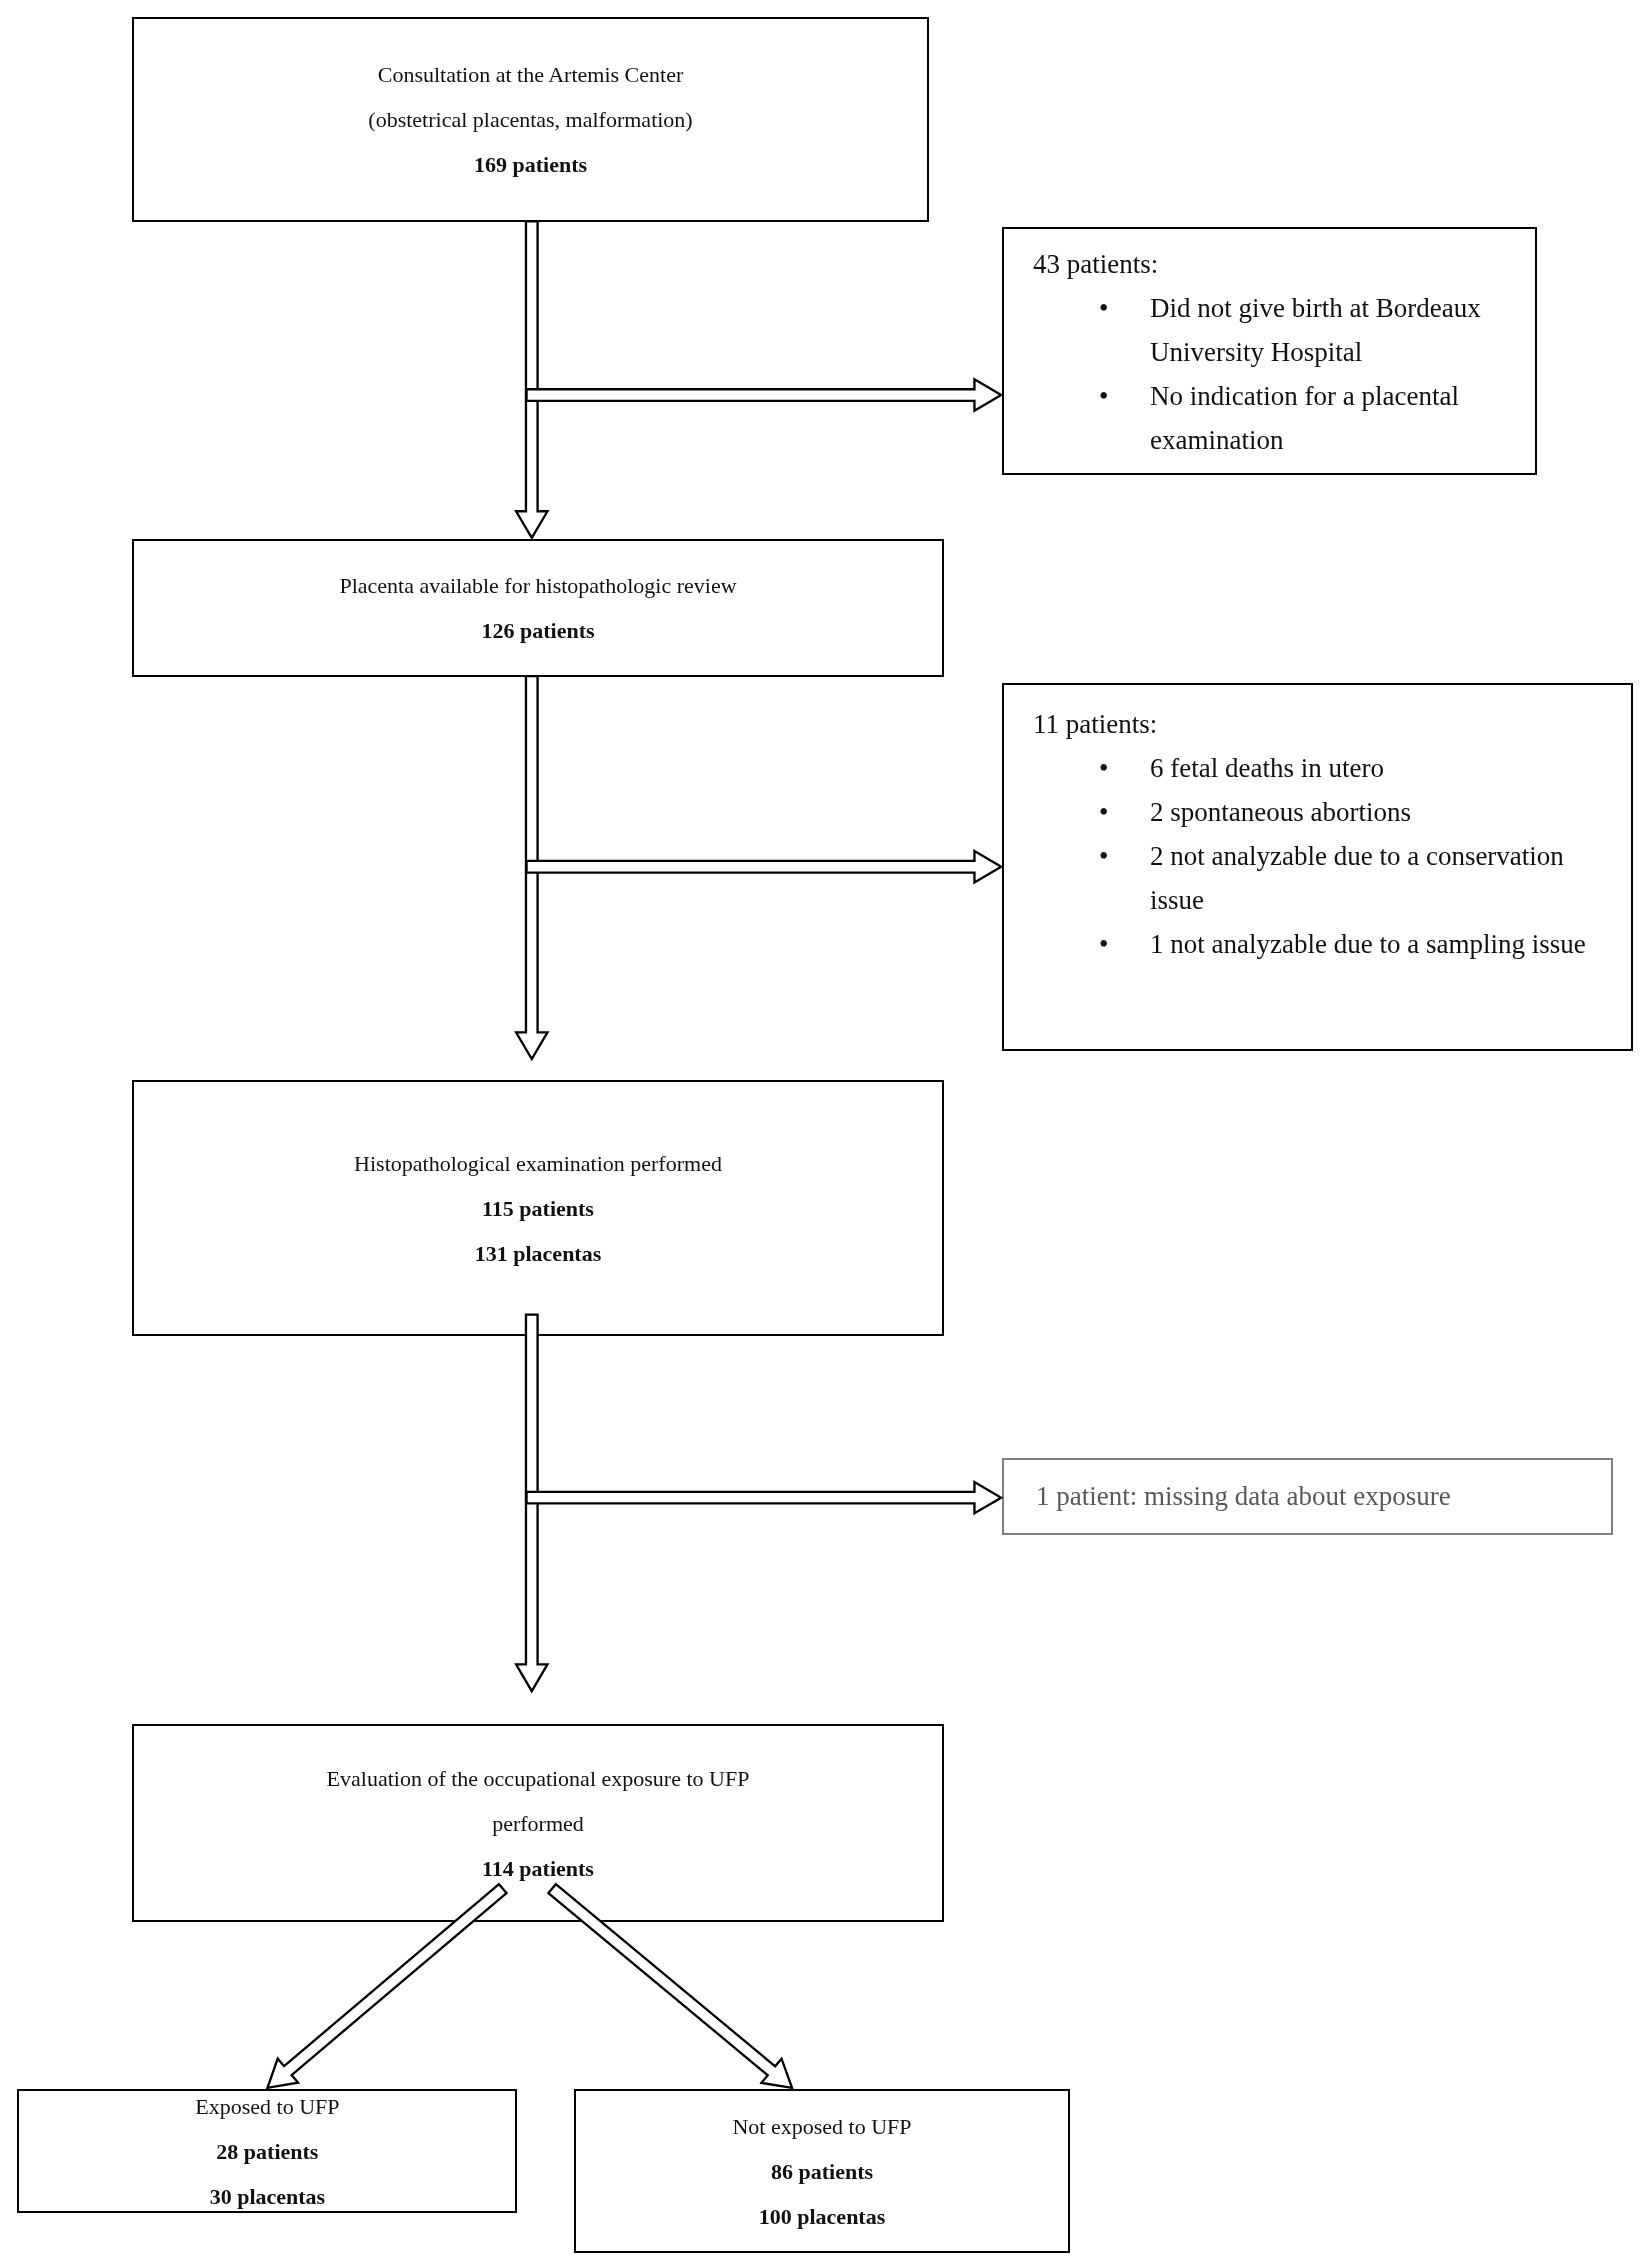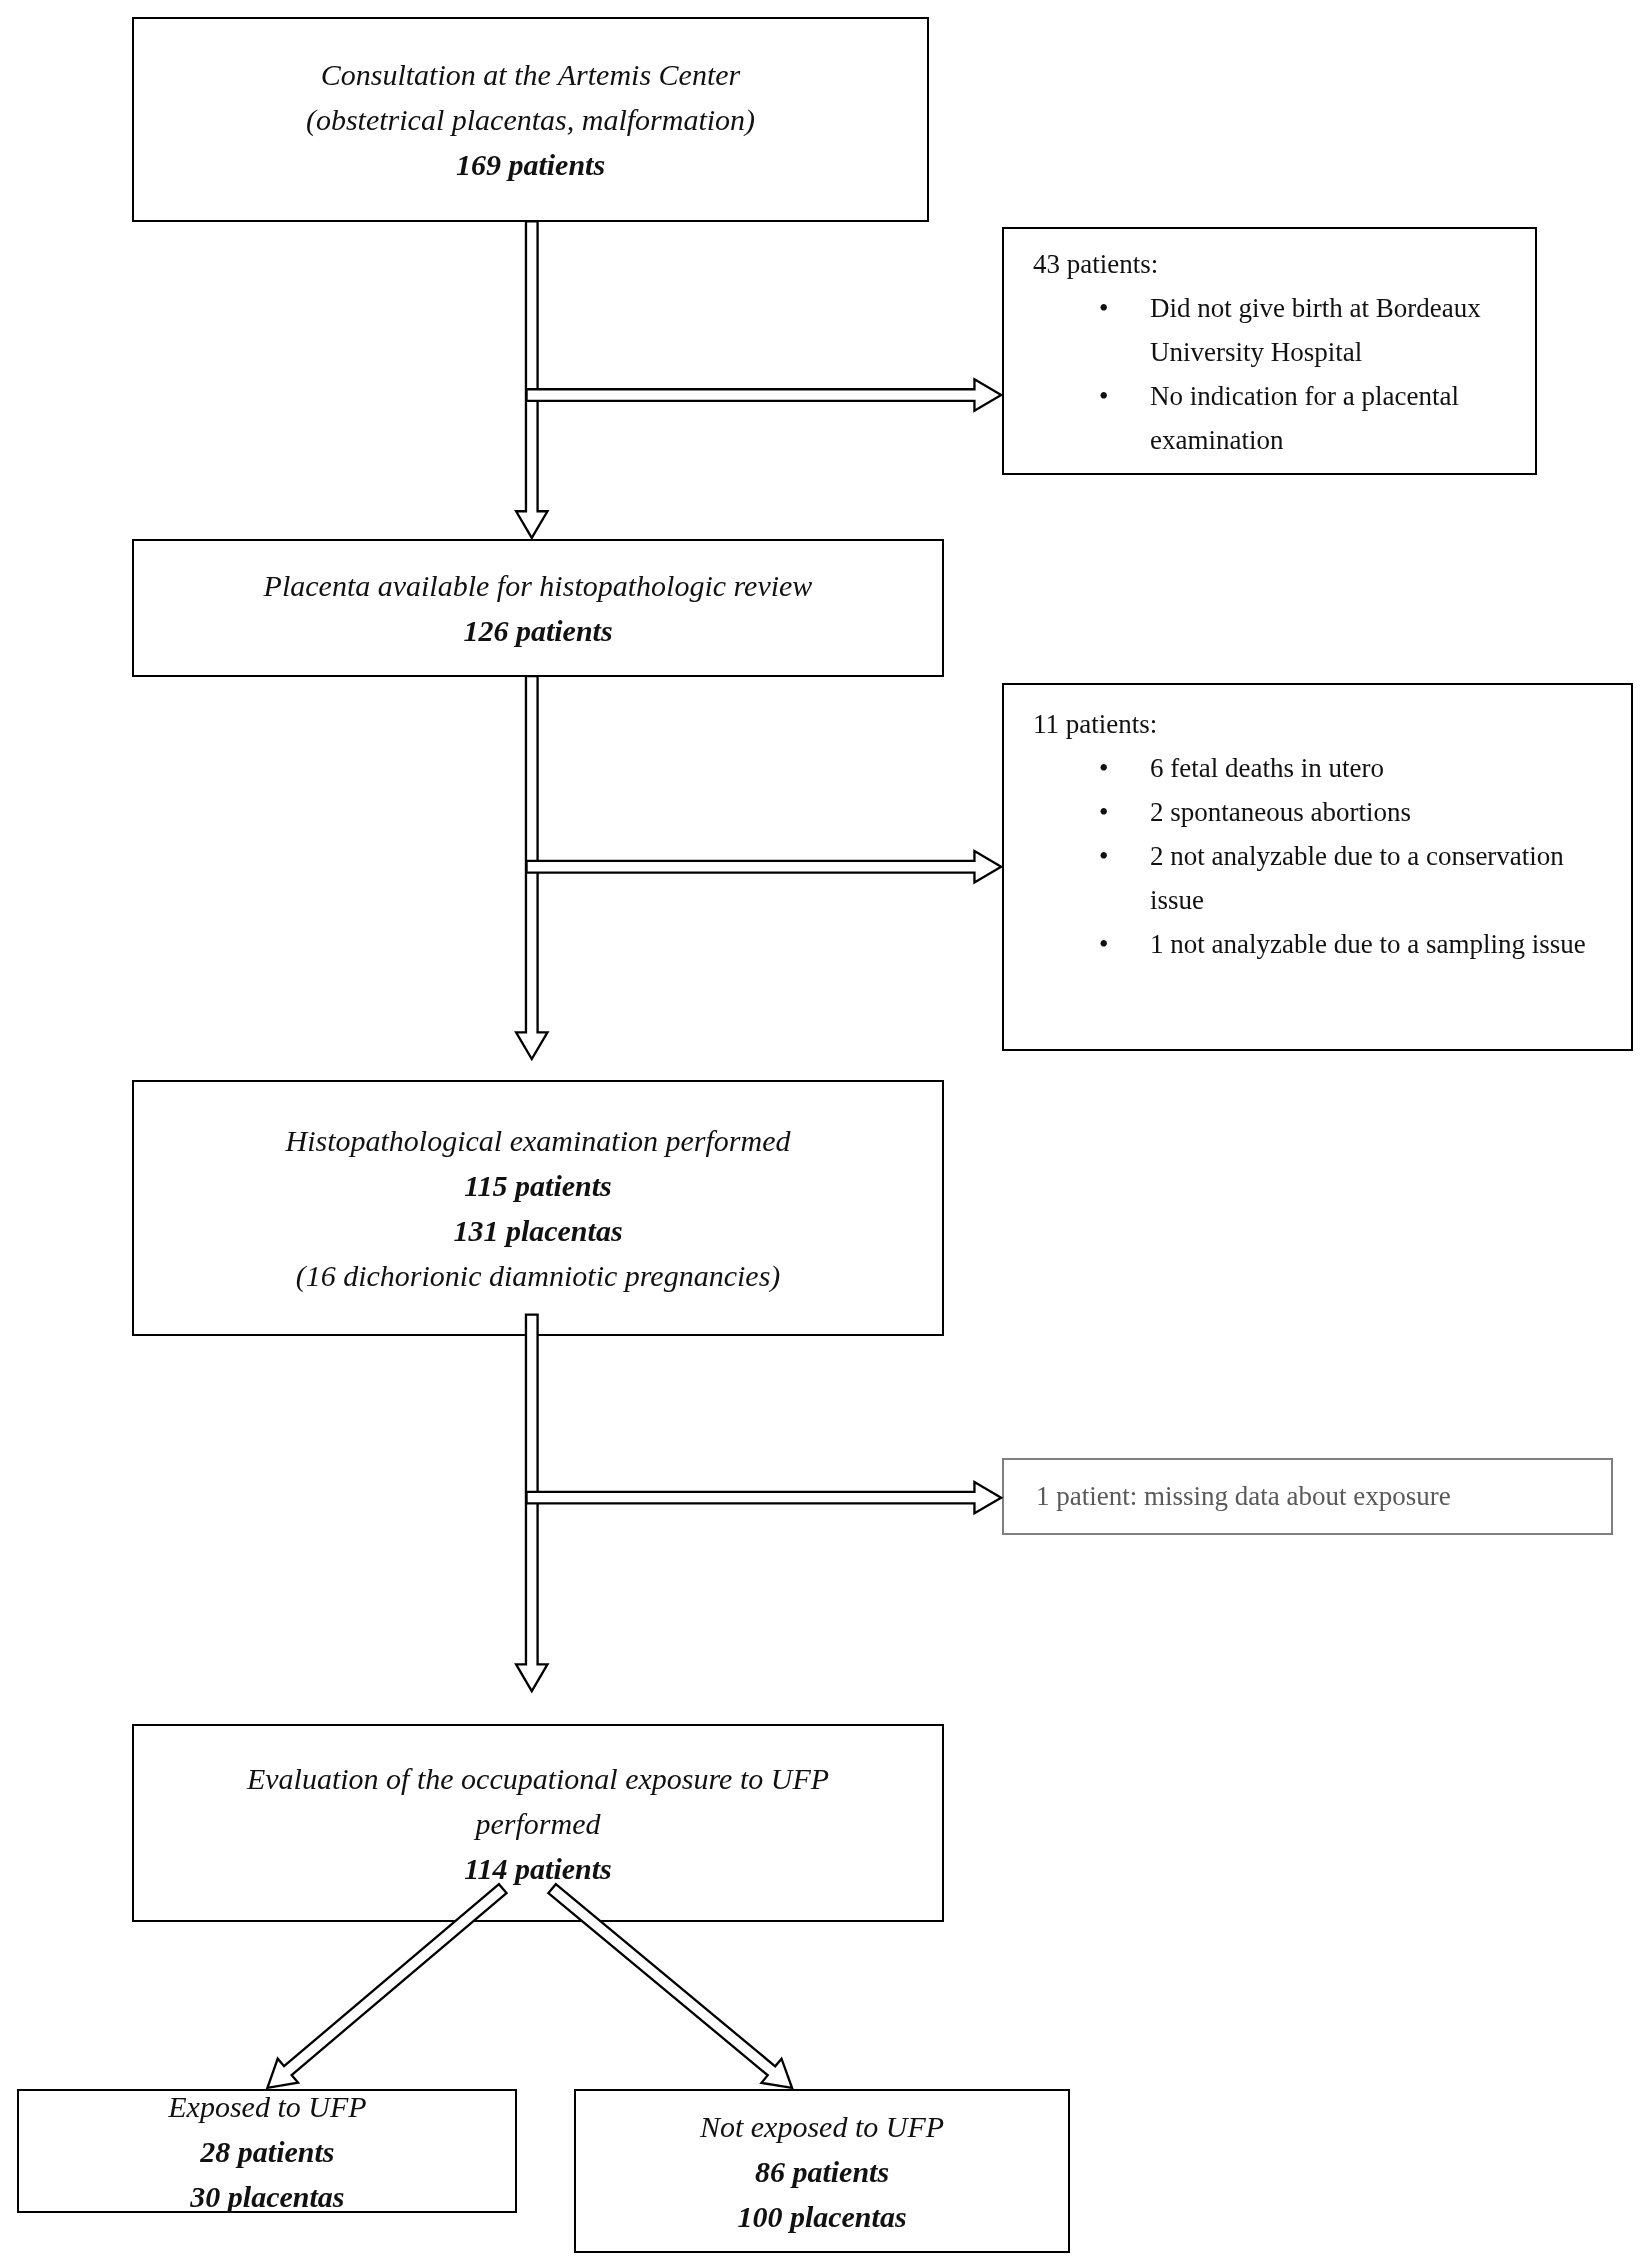--- a/index.html
+++ b/index.html
@@ -21,23 +21,22 @@
     background: #ffffff;
     border: 2.3px solid #000000;
     box-sizing: border-box;
   }
   .main {
     display: flex;
     flex-direction: column;
     justify-content: center;
     align-items: center;
     text-align: center;
-    font-size: 30px;
+    font-size: 22px;
     line-height: 45px;
-    font-style: italic;
   }
   .bold { font-weight: bold; }
   .side {
     font-size: 27px;
     line-height: 44px;
     padding: 12.8px 17.4px 0 29px;
   }
   .bullet {
     display: flex;
     align-items: flex-start;
@@ -83,21 +82,20 @@
 
   <div class="box main" style="left:132px; top:539px; width:812px; height:138px;">
     <div>Placenta available for histopathologic review</div>
     <div class="bold">126 patients</div>
   </div>
 
   <div class="box main" style="left:132px; top:1060px; width:812px; height:256px;margin-top:20px;">
     <div>Histopathological examination performed</div>
     <div class="bold">115 patients</div>
     <div class="bold">131 placentas</div>
-    <div>(16 dichorionic diamniotic pregnancies)</div>
   </div>
 
   <div class="box main" style="left:132px; top:1692px; width:812px; height:198px;margin-top:32px;">
     <div>Evaluation of the occupational exposure to UFP</div>
     <div>performed</div>
     <div class="bold">114 patients</div>
   </div>
 
   <div class="box main" style="left:17.4px; top:2089px; width:500px; height:124px;">
     <div>Exposed to UFP</div>

